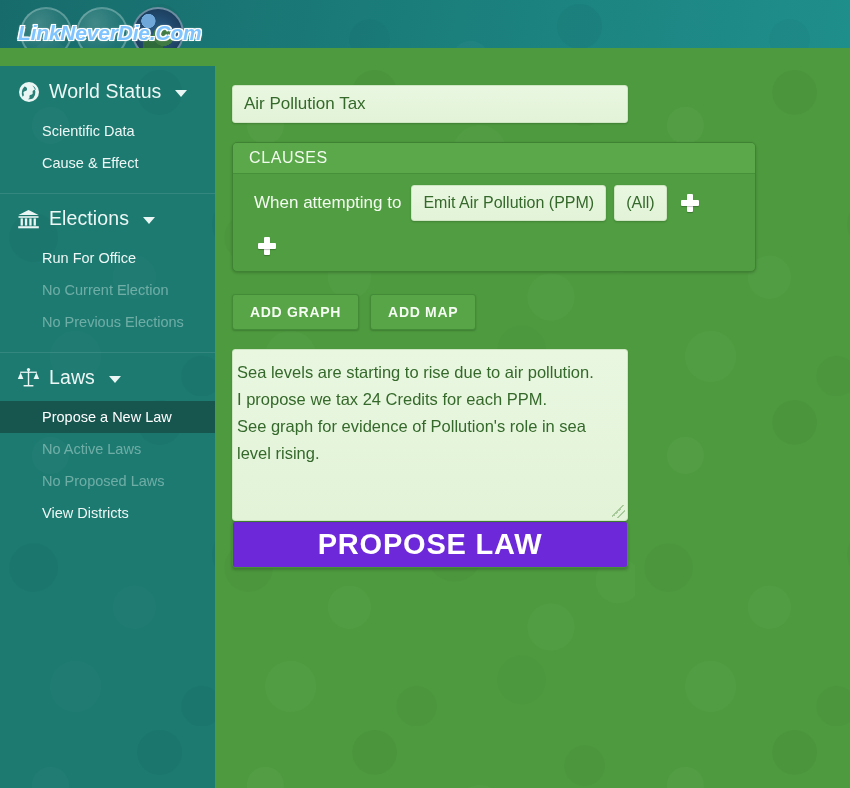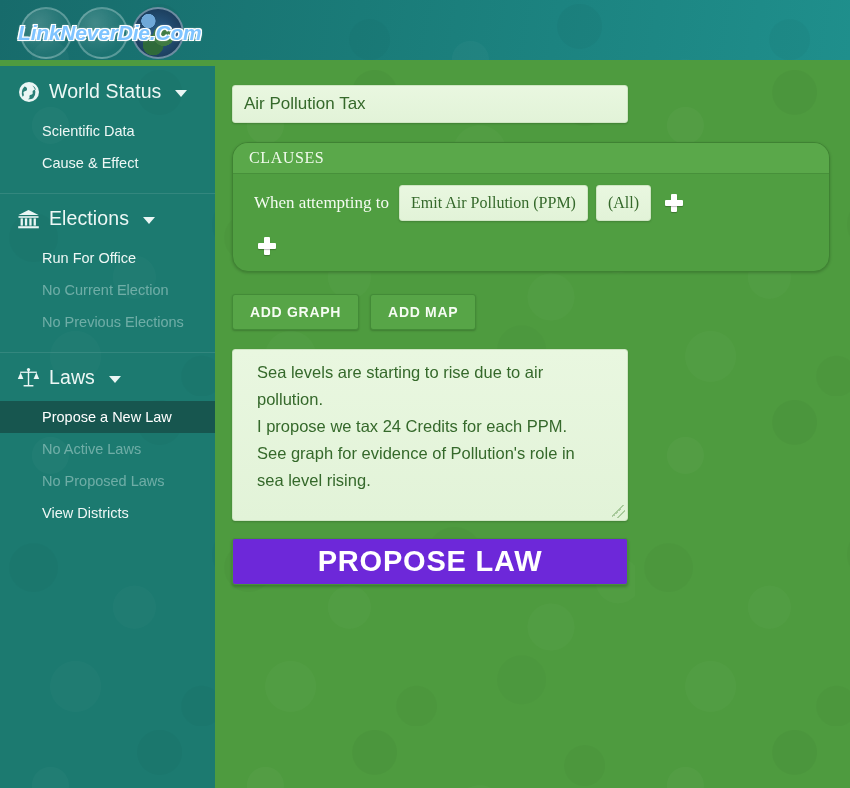--- a/index.html
+++ b/index.html
@@ -35,21 +35,21 @@
       radial-gradient(circle at 48% 94%, rgba(0,0,0,.04) 0 20px, transparent 21px),
       radial-gradient(circle at 73% 86%, rgba(0,0,0,.035) 0 24px, transparent 25px),
       radial-gradient(circle at 96% 56%, rgba(255,255,255,.035) 0 22px, transparent 23px);
     background-size: 420px 330px;
   }
 
   
   #header {
     position: absolute;
     top: 0; left: 0;
-    width: 850px; height: 60px;
+    width: 850px; height: 48px;
     background: linear-gradient(100deg, #176b6b 0%, #1a7b78 42%, #1f8f8c 100%);
     overflow: hidden;
     z-index: 5;
   }
   #watermark {
     position: absolute;
     left: 10px; top: 6px;
     width: 210px; height: 54px;
     display: flex; align-items: center;
   }
@@ -179,28 +179,27 @@
     height: 38px;
     display: flex;
     align-items: center;
     padding: 0 11px;
     font-size: 17px;
     margin-bottom: 19px;
   }
 
   
   #clauses-panel {
-    width: 598px;
+    width: 524px;
     background: #509e41;
     border: 1px solid #3f8233;
-    border-radius: 16px;
+    border-radius: 5px;
     box-shadow: 0 1px 3px rgba(0,0,0,.2);
     margin-bottom: 22px;
     overflow: hidden;
-    font-family: Liberation Serif, serif;
   }
   #clauses-header {
     height: 31px;
     display: flex;
     align-items: center;
     padding-left: 16px;
     background: #5aa84a;
     border-bottom: 1px solid #47903a;
     font-size: 16px;
     color: #f2fbee;
@@ -287,27 +286,26 @@
     padding: 9px 17px;
     cursor: pointer;
     box-shadow: 0 1px 2px rgba(0,0,0,.2);
     font-stretch: condensed;
   }
 
   
   #law-description {
     width: 396px;
     height: 172px;
-    padding: 9px 24px;
+    padding: 9px 4px;
     font-size: 16.5px;
     line-height: 27px;
     white-space: pre-line;
     position: relative;
     overflow: hidden;
-    margin-bottom: 17px;
   }
   #resize-handle {
     position: absolute;
     right: 2px; bottom: 2px;
     width: 13px; height: 13px;
     background:
       linear-gradient(135deg, transparent 0 42%, #a9cb9c 42% 50%, transparent 50% 66%),
       linear-gradient(135deg, transparent 0 66%, #a9cb9c 66% 74%, transparent 74%);
     cursor: nwse-resize;
   }

